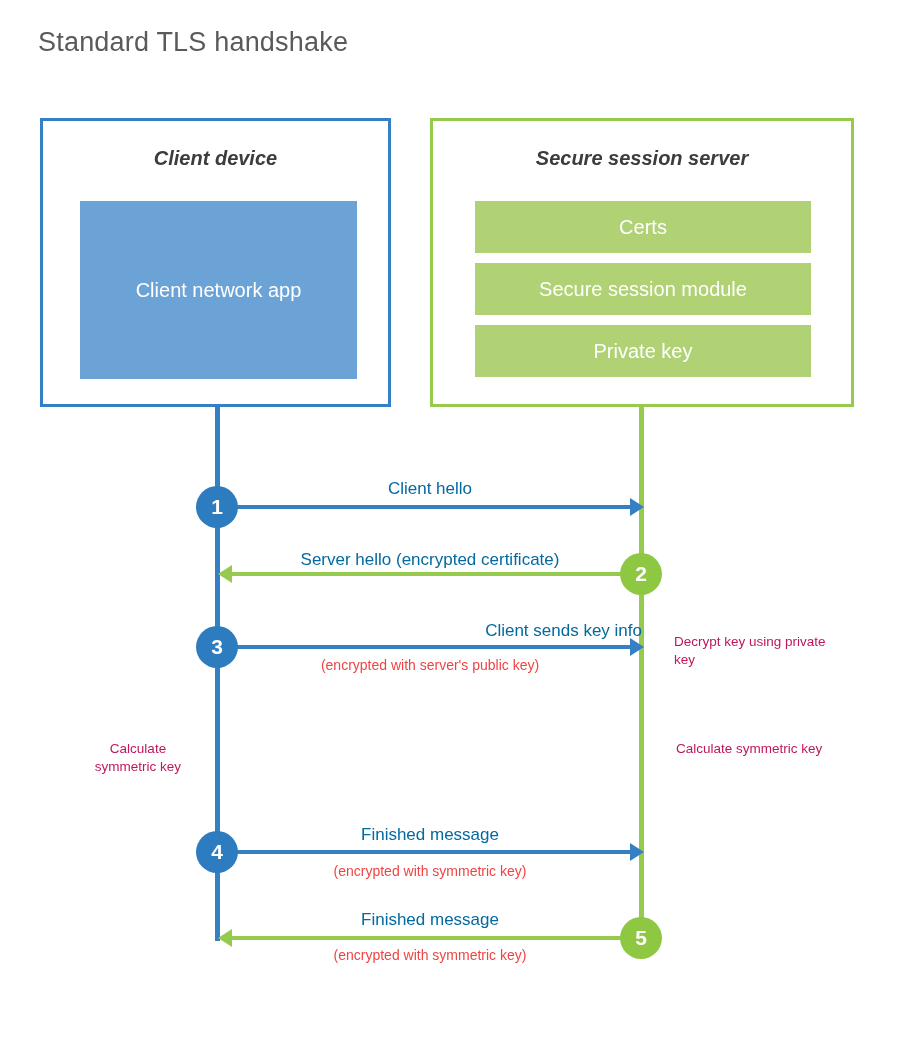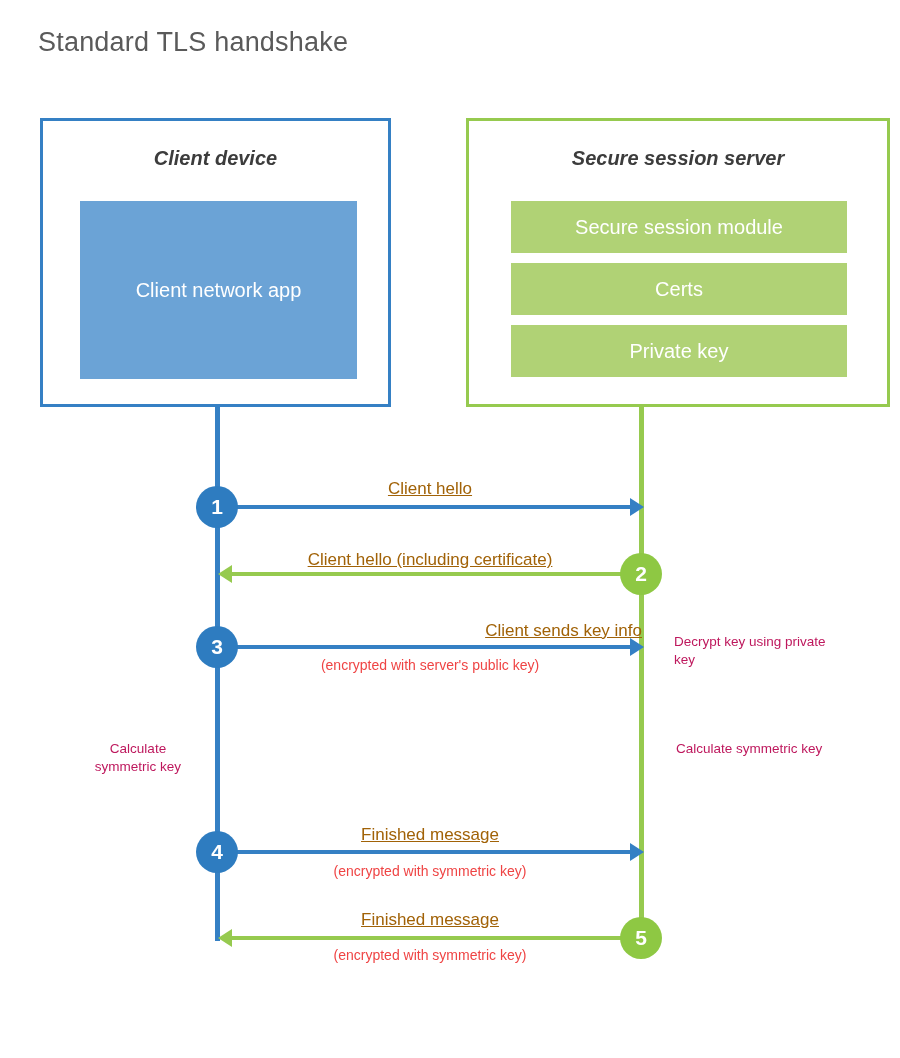--- a/index.html
+++ b/index.html
@@ -43,21 +43,20 @@
     width: 351px;
     height: 289px;
     border: 3px solid #3580c4;
   }
   #server-box {
     left: 430px;
     top: 118px;
     width: 424px;
     height: 289px;
     border: 3px solid #96ca4f;
-    margin-left: 36px;
   }
   .box-title {
     position: absolute;
     left: 0;
     right: 0;
     top: 26px;
     text-align: center;
     font-size: 20px;
     font-weight: bold;
     color: #3c3c3c;
@@ -153,25 +152,24 @@
     font-size: 21px;
     font-weight: bold;
   }
   .circle-blue { background: #2e7cc0; }
   .circle-green { background: #8ec843; }
 
   
   .msg-label {
     position: absolute;
     text-align: center;
-    color: #a16207;
+    color: #0369a1;
     font-size: 17px;
     font-weight: 300;
     white-space: nowrap;
-    text-decoration: underline;
   }
   .msg-sub {
     position: absolute;
     text-align: center;
     color: #ef4444;
     font-size: 14px;
     font-weight: 300;
     white-space: nowrap;
   }
 
@@ -194,35 +192,35 @@
   <div id="page-title">Standard TLS handshake</div>
 
   <div id="client-box" class="participant-box">
     <div class="box-title">Client device</div>
     <div id="client-app-block">Client network app</div>
   </div>
 
   <div id="server-box" class="participant-box">
     <div class="box-title">Secure session server</div>
     <div id="server-modules">
+      <div class="module-bar">Certs</div>
       <div class="module-bar">Secure session module</div>
-      <div class="module-bar">Certs</div>
       <div class="module-bar">Private key</div>
     </div>
   </div>
 
   <div id="client-lifeline" class="lifeline"></div>
   <div id="server-lifeline" class="lifeline"></div>
 
   <div class="msg-label" style="left:218px; top:479px; width:424px;">Client hello</div>
   <div class="arrow-line arrow-blue" style="left:218px; top:505px; width:416px;"></div>
   <div class="arrow-head head-right-blue" style="left:630px; top:498px;"></div>
   <div class="step-circle circle-blue" style="left:196px; top:486px;">1</div>
 
-  <div class="msg-label" style="left:218px; top:550px; width:424px;">Client hello (including certificate)</div>
+  <div class="msg-label" style="left:218px; top:550px; width:424px;">Server hello (encrypted certificate)</div>
   <div class="arrow-line arrow-green" style="left:232px; top:572px; width:409px;"></div>
   <div class="arrow-head head-left-green" style="left:218px; top:565px;"></div>
   <div class="step-circle circle-green" style="left:620px; top:553px;">2</div>
 
   <div class="msg-label" style="left:218px; top:621px; width:424px;text-align:right;">Client sends key info</div>
   <div class="arrow-line arrow-blue" style="left:218px; top:645px; width:416px;"></div>
   <div class="arrow-head head-right-blue" style="left:630px; top:638px;"></div>
   <div class="msg-sub" style="left:218px; top:657px; width:424px;">(encrypted with server's public key)</div>
   <div class="step-circle circle-blue" style="left:196px; top:626px;">3</div>
 

